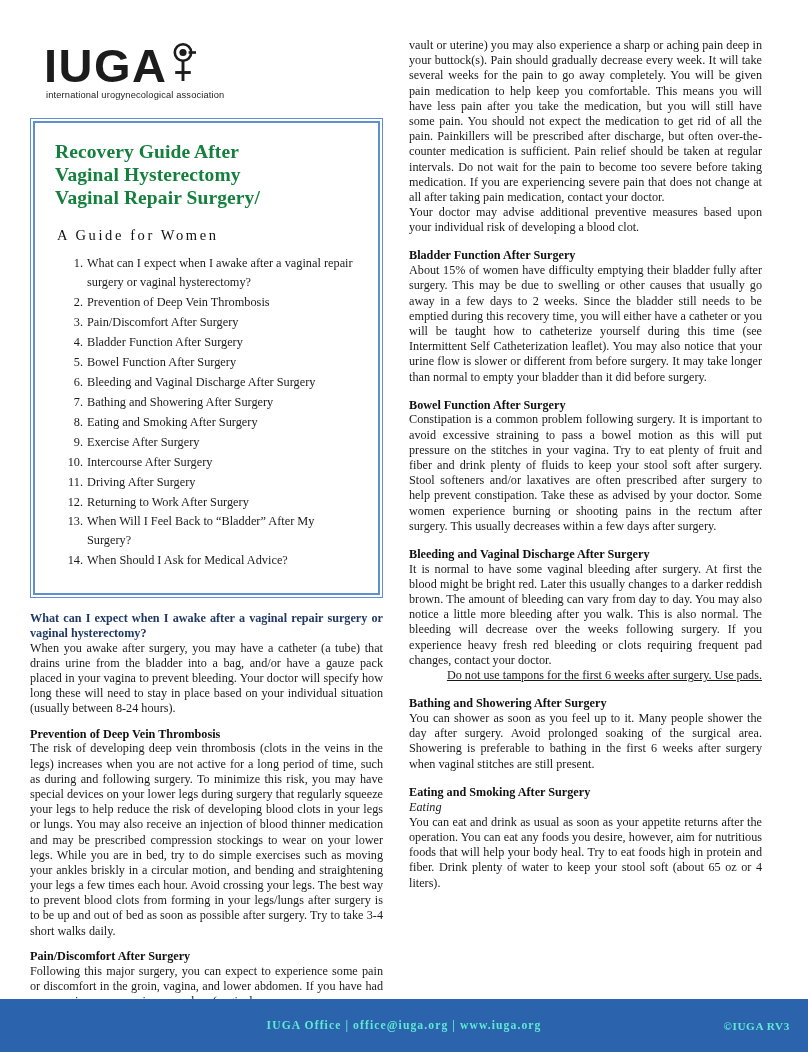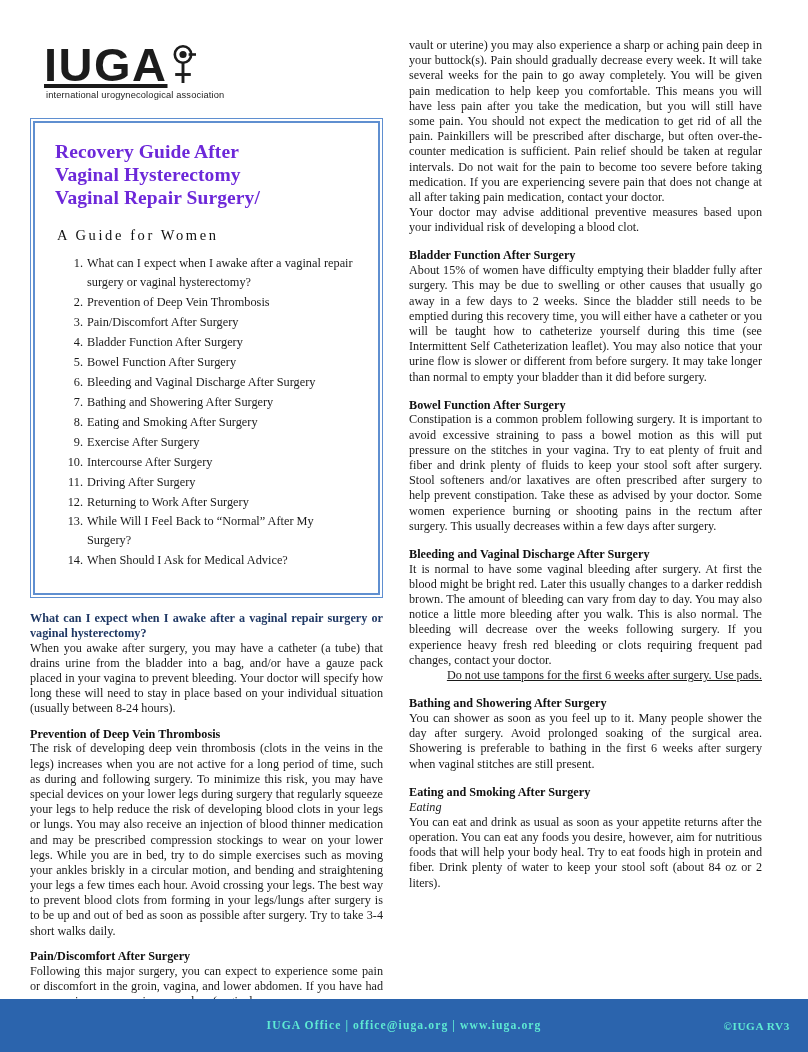--- a/index.html
+++ b/index.html
@@ -37,23 +37,22 @@
   .col-left  { padding-top: 6px; }
   .col-right { padding-top: 14px; }
 
   
   .logo-block {
     margin: 12px 0 0 14px;
     width: 215px;
   }
   .logo-row {
     display: flex;
-    align-items: center;
+    align-items: flex-end;
     height: 46px;
-    text-decoration: underline;
   }
   .logo-word {
     font-family: "Liberation Sans", sans-serif;
     font-size: 47px;
     font-weight: 700;
     letter-spacing: 1.5px;
     line-height: 44px;
     color: #1c1c1c;
   }
   .logo-venus {
@@ -80,21 +79,21 @@
   .title-box-inner {
     border: 2px solid #5f8fd0;
     padding: 18px 20px 22px 20px;
     min-height: 470px;
   }
   .doc-title {
     font-family: "Liberation Serif", serif;
     font-size: 19.5px;
     font-weight: 700;
     line-height: 1.17;
-    color: #6d28d9;
+    color: #15803d;
     margin: 0 0 2px 0;
     letter-spacing: 0.1px;
   }
   .doc-title .tl { display: block; }
   .subtitle {
     font-family: "Liberation Serif", serif;
     font-size: 14.5px;
     font-weight: 400;
     letter-spacing: 2.6px;
     color: #111;
@@ -217,21 +216,21 @@
               <li>Pain/Discomfort After Surgery</li>
               <li>Bladder Function After Surgery</li>
               <li>Bowel Function After Surgery</li>
               <li>Bleeding and Vaginal Discharge After Surgery</li>
               <li>Bathing and Showering After Surgery</li>
               <li>Eating and Smoking After Surgery</li>
               <li>Exercise After Surgery</li>
               <li>Intercourse After Surgery</li>
               <li>Driving After Surgery</li>
               <li>Returning to Work After Surgery</li>
-              <li>While Will I Feel Back to “Normal” After My Surgery?</li>
+              <li>When Will I Feel Back to “Bladder” After My Surgery?</li>
               <li>When Should I Ask for Medical Advice?</li>
             </ol>
           </div>
         </div>
 
         <div class="gap-md"></div>
 
         <h2 class="sec">What can I expect when I awake after a vaginal repair surgery or vaginal hysterectomy?</h2>
         <p class="body">When you awake after surgery, you may have a catheter (a tube) that drains urine from the bladder into a bag, and/or have a gauze pack placed in your vagina to prevent bleeding. Your doctor will specify how long these will need to stay in place based on your individual situation (usually between 8-24 hours).</p>
 
@@ -269,21 +268,21 @@
 
         <div class="gap-md"></div>
 
         <h2 class="sec blk">Bathing and Showering After Surgery</h2>
         <p class="body">You can shower as soon as you feel up to it. Many people shower the day after surgery. Avoid prolonged soaking of the surgical area. Showering is preferable to bathing in the first 6 weeks after surgery when vaginal stitches are still present.</p>
 
         <div class="gap-md"></div>
 
         <h2 class="sec blk">Eating and Smoking After Surgery</h2>
         <p class="sub-ital">Eating</p>
-        <p class="body">You can eat and drink as usual as soon as your appetite returns after the operation. You can eat any foods you desire, however, aim for nutritious foods that will help your body heal. Try to eat foods high in protein and fiber. Drink plenty of water to keep your stool soft (about 84 oz or 2 liters).</p>
+        <p class="body">You can eat and drink as usual as soon as your appetite returns after the operation. You can eat any foods you desire, however, aim for nutritious foods that will help your body heal. Try to eat foods high in protein and fiber. Drink plenty of water to keep your stool soft (about 65 oz or 4 liters).</p>
       </div>
 
     </div>
   </div>
 
   <div class="footer">
     <div class="footer-center">IUGA Office | office@iuga.org | www.iuga.org</div>
     <div class="footer-right">©IUGA  RV3</div>
   </div>
 </div>

